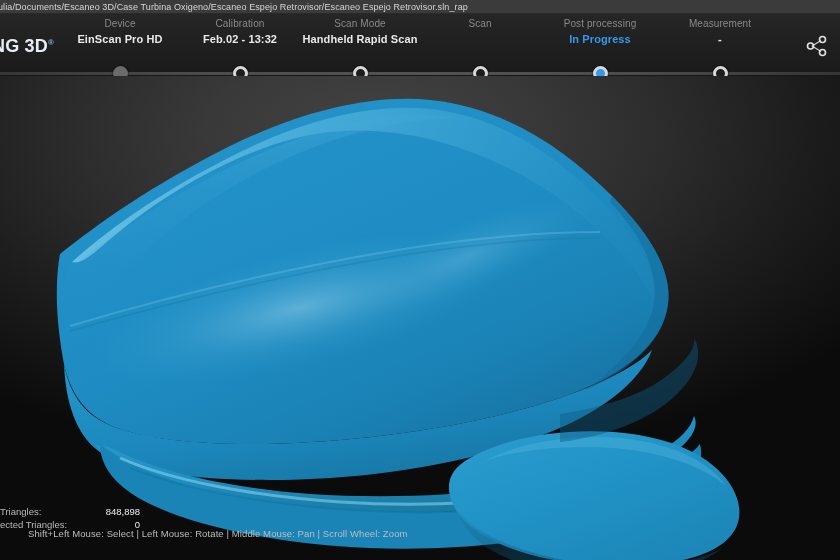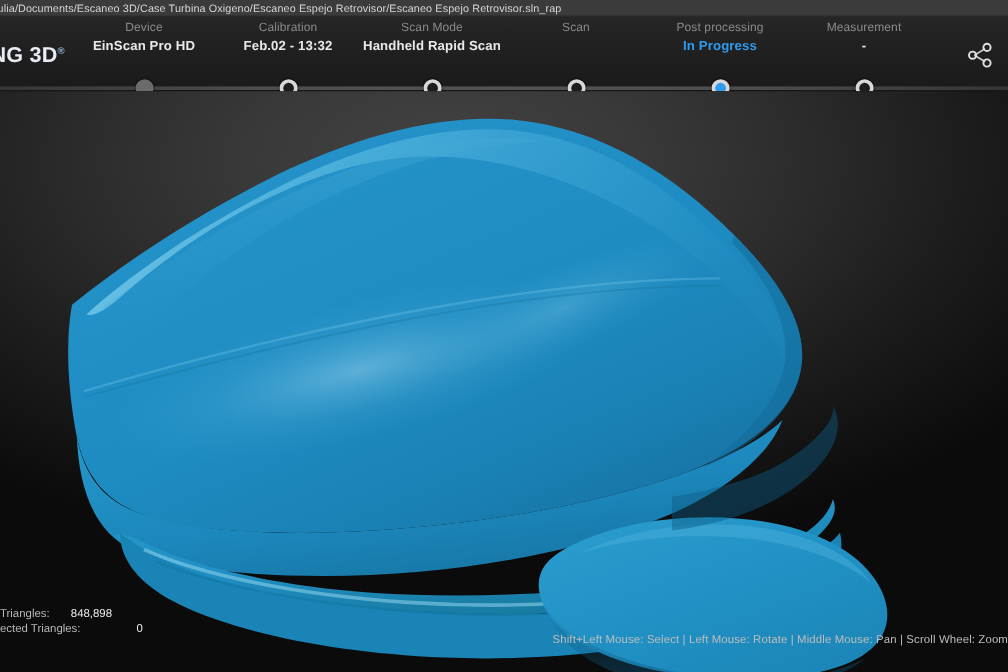--- a/index.html
+++ b/index.html
@@ -131,42 +131,43 @@
 
   
   .stats {
     position: absolute;
     left: 0; top: 505px;
     width: 150px;
     font-size: 9.5px;
     color: #c9c9c9;
   }
   .stats .row {
-    display: flex; justify-content: flex-start;
+    display: flex; justify-content: space-between;
     width: 140px;
     line-height: 13px;
   }
   .stats .k {
     color: #b9b9b9;
     white-space: nowrap;
   }
   .stats .v {
     color: #ececec;
     width: 52px;
     text-align: right;
     white-space: nowrap;
   }
   .hint {
     position: absolute;
     left: 0; top: 528px;
     width: 840px;
-    text-align: right;
+    text-align: left;
     font-size: 9.5px;
     color: #bdbdbd;
     letter-spacing: 0.1px;
+    padding-left: 28px;
   }
 </style>
 </head>
 <body>
 
 <div id="app">
 
   <div class="pathbar">
     <span class="path">ulia/Documents/Escaneo 3D/Case Turbina Oxigeno/Escaneo Espejo Retrovisor/Escaneo Espejo Retrovisor.sln_rap</span>
   </div>

